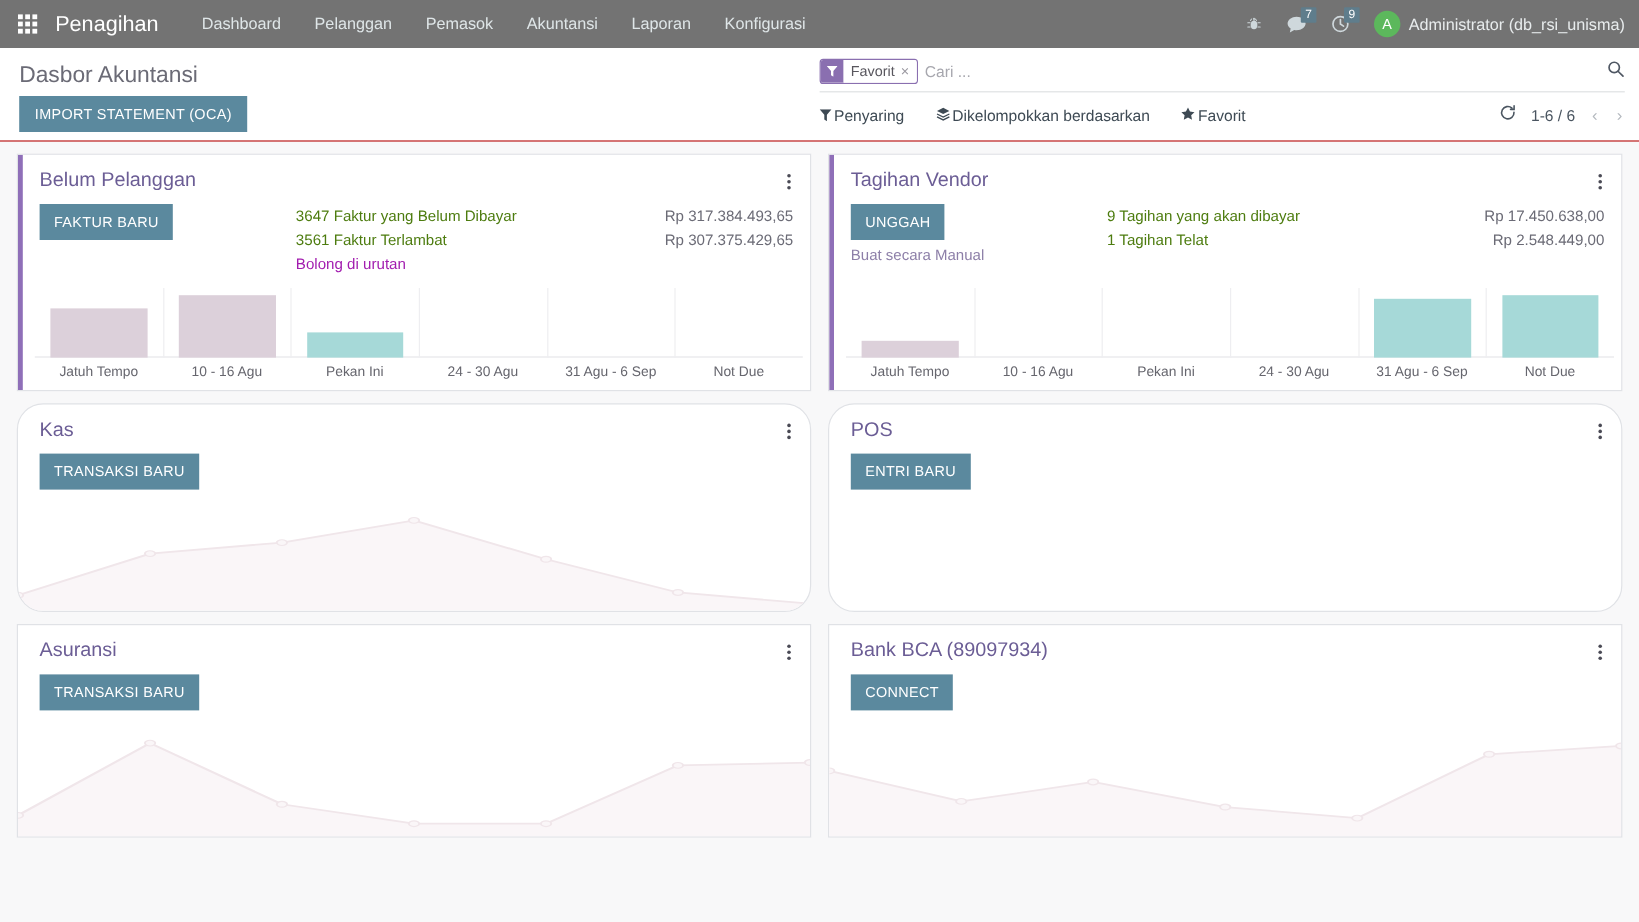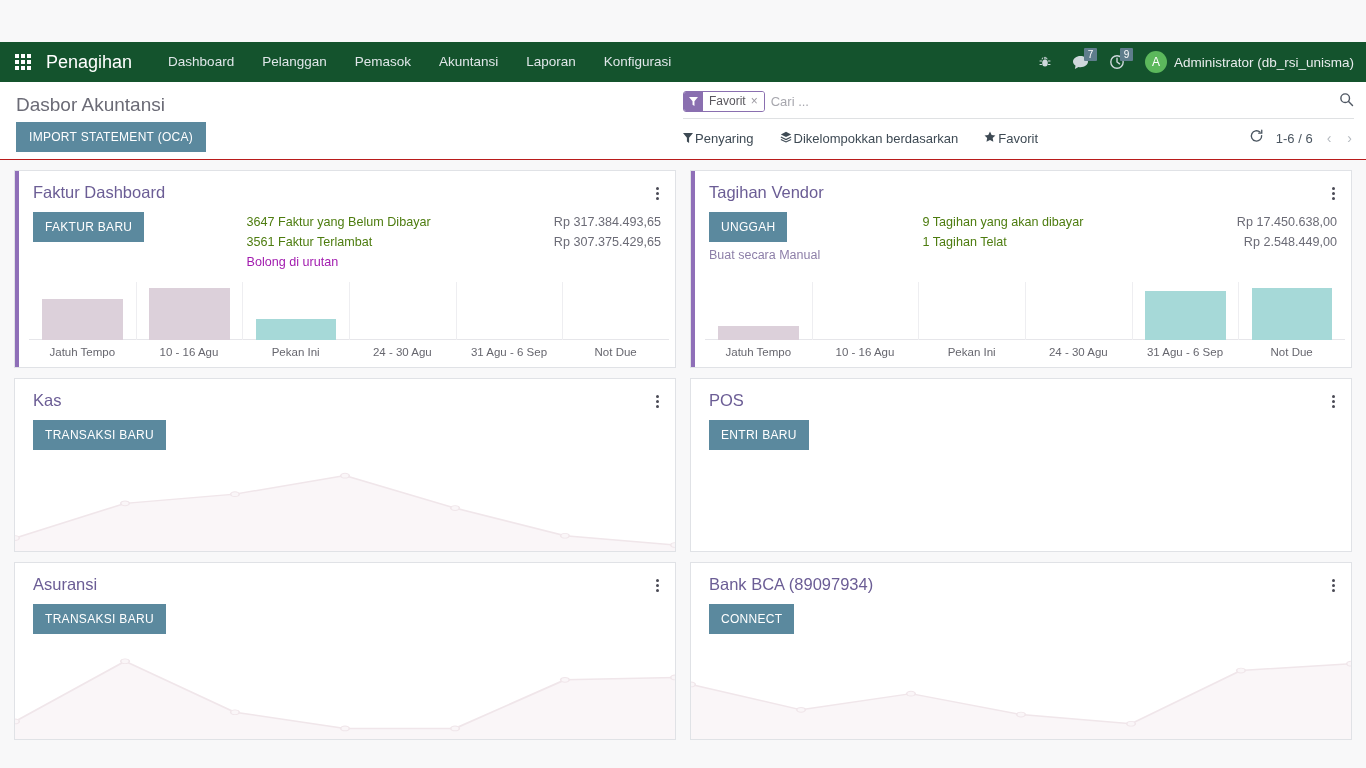--- a/index.html
+++ b/index.html
@@ -6,25 +6,24 @@
   html, body {
     width: 1366px; height: 768px;
     background: #f8f8f9;
     font-family: "Liberation Sans", sans-serif;
     overflow: hidden;
   }
 
   
   .navbar {
     height: 40px; width: 100%;
-    background: #14532d;
+    background: #737373;
     display: flex; align-items: center;
     color: #e8eced;
     font-size: 13px;
-    margin-top: 42px;
   }
   .apps-grid {
     width: 46px; height: 40px;
     display: flex; align-items: center; justify-content: center;
     cursor: pointer;
   }
   .apps-grid .dots {
     display: grid; grid-template-columns: repeat(3, 4px);
     grid-template-rows: repeat(3, 4px); gap: 2px;
   }
@@ -132,21 +131,21 @@
     border: 1px solid #e0e2e6;
     position: relative;
     display: flex; flex-direction: column;
     overflow: hidden;
   }
   .card.accent::before {
     content: ""; position: absolute; left: 0; top: 0; bottom: 0;
     width: 4px; background: #8f6fb8;
   }
   .card-invoice { height: 198px; }
-  .card-plain   { height: 174px; }
+  .card-plain   { height: 174px; border-radius: 22px; }
   .card-journal { height: 178px; }
 
   .card-head {
     display: flex; align-items: flex-start;
     padding: 12px 14px 0 18px;
   }
   .card-title {
     font-size: 16.5px; color: #6b5d95; font-weight: 400;
     cursor: pointer;
   }
@@ -329,21 +328,21 @@
         <span class="pg-arrow">›</span>
       </div>
     </div>
   </div>
 </div>
 
 <div class="dash">
 
   <div class="card card-invoice accent">
     <div class="card-head">
-      <div class="card-title">Faktur Dashboard</div>
+      <div class="card-title">Belum Pelanggan</div>
       <div class="kebab">
           <i></i>
           <i></i>
           <i></i>
         </div>
     </div>
     <div class="card-body">
       <div class="btn-col">
         <button class="btn-sq">FAKTUR BARU</button>
       </div>

